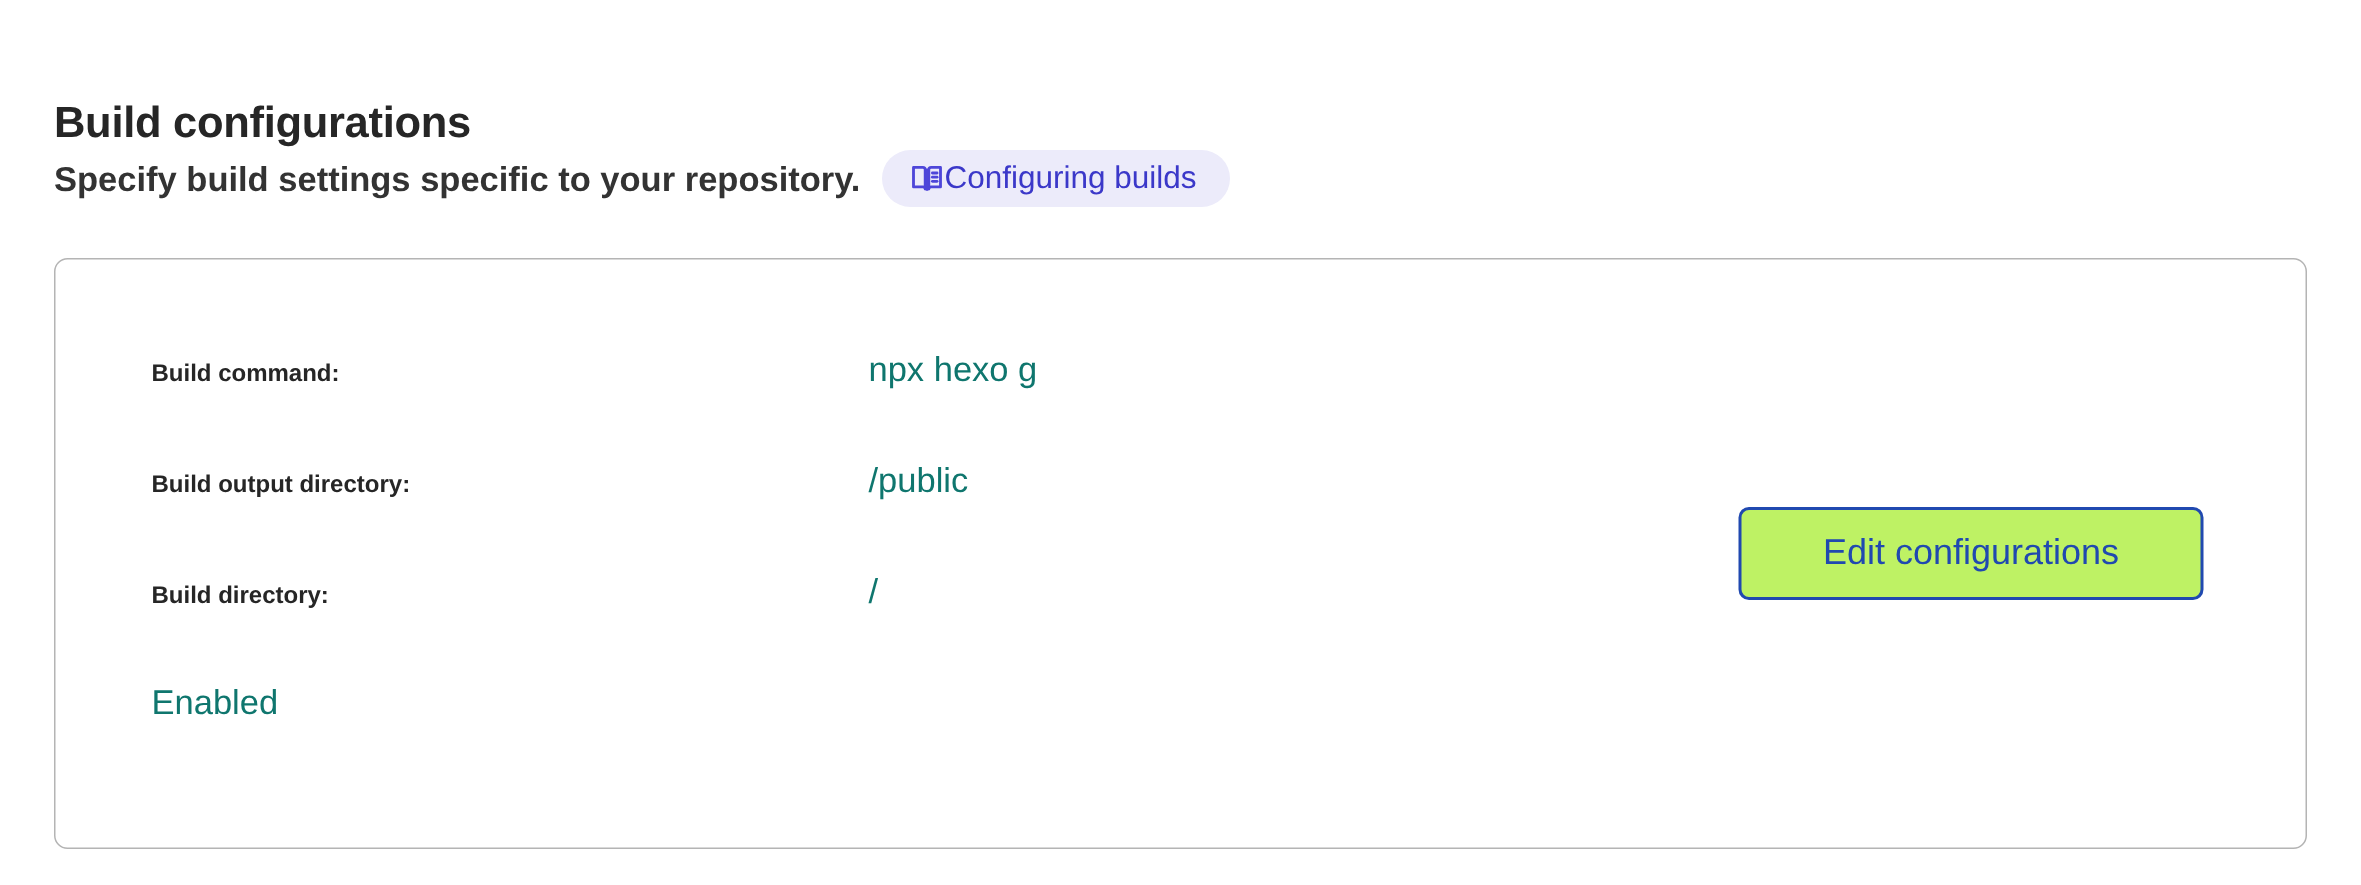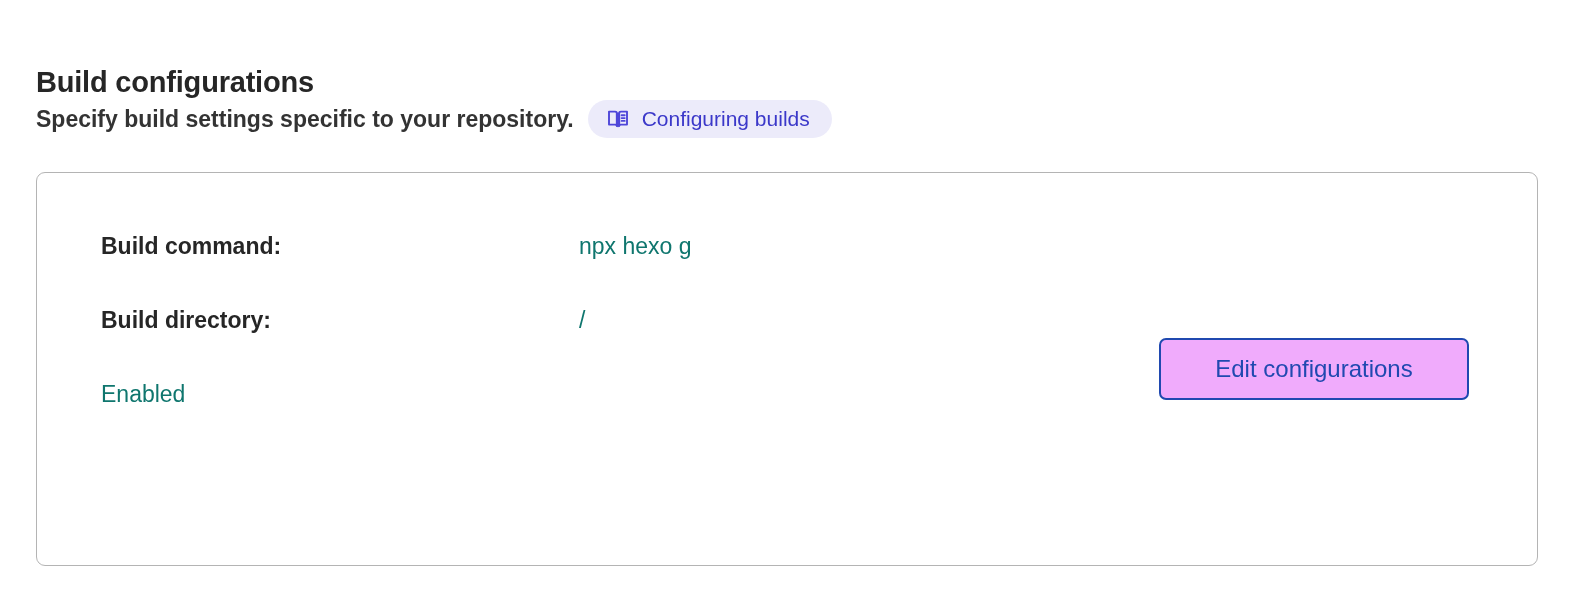--- a/index.html
+++ b/index.html
@@ -50,21 +50,20 @@
     font-size: 23px;
     line-height: 32px;
     font-weight: bold;
     color: #333333;
     white-space: nowrap;
   }
 
   .doc-badge {
     display: inline-flex;
     align-items: center;
-    gap: 12px;
     margin-left: 14px;
     height: 38px;
     padding: 0 22px 0 18px;
     border-radius: 19px;
     background: #ecebfa;
     box-sizing: border-box;
     cursor: pointer;
     text-decoration: none;
   }
 
@@ -104,21 +103,21 @@
     flex-direction: column;
   }
 
   .config-row {
     display: flex;
     align-items: baseline;
     height: 74px;
   }
 
   .config-label {
-    font-size: 23px;
+    font-size: 16px;
     font-weight: bold;
     line-height: 30px;
     color: #262626;
     white-space: nowrap;
     min-width: 478px;
     box-sizing: border-box;
     padding-right: 10px;
   }
 
   .config-value {
@@ -132,21 +131,21 @@
   
   .edit-button {
     position: absolute;
     left: 1122px;
     top: 165px;
     width: 310px;
     height: 62px;
     box-sizing: border-box;
     border: 2px solid #2049b0;
     border-radius: 7px;
-    background: #f0abfc;
+    background: #bef264;
     color: #2049b0;
     font-family: "Liberation Sans", sans-serif;
     font-size: 24px;
     line-height: 58px;
     text-align: center;
     padding: 0;
     cursor: pointer;
     white-space: nowrap;
   }
 </style>
@@ -177,20 +176,24 @@
 
   <div class="config-card">
 
     <div class="config-list">
 
       <div class="config-row">
         <span class="config-label">Build command:</span>
         <span class="config-value">npx hexo g</span>
       </div>
 
+      <div class="config-row">
+        <span class="config-label">Build output directory:</span>
+        <span class="config-value">/public</span>
+      </div>
 
       <div class="config-row">
         <span class="config-label">Build directory:</span>
         <span class="config-value">/</span>
       </div>
 
       <div class="config-row">
         <span class="config-value">Enabled</span>
       </div>
 

